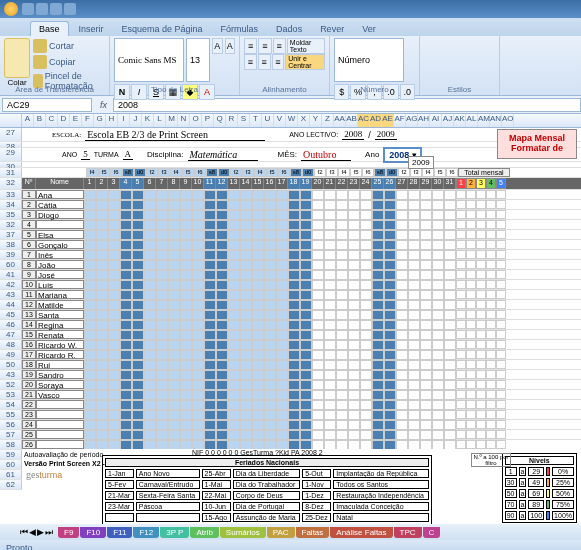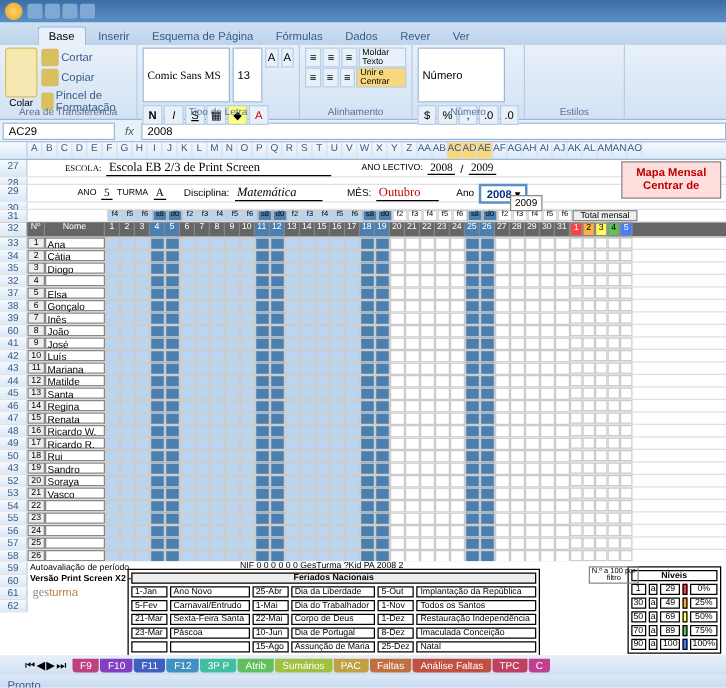--- a/index.html
+++ b/index.html
@@ -232,21 +232,21 @@
     <div style="flex:1;display:flex;align-items:center;padding-left:30px" class="info-row">
       <span class="hdr-label" style="font-size:7px">ESCOLA:</span>
       <span class="info-cell" style="width:180px;font-size:10px">Escola EB 2/3 de Print Screen</span>
       <span style="margin-left:20px;font-size:7px">ANO LECTIVO:</span>
       <span class="info-cell">2008</span>
       <span>/</span>
       <span class="info-cell">2009</span>
     </div>
     <div class="mapa" style="position:absolute;right:4px;top:1px;width:80px;height:30px">
       <div>Mapa Mensal</div>
-        <div>Centrar de</div>
+        <div>Formatar de</div>
     </div>
   </div>
   <div class="row" style="height:6px">
       <div class="rh">28</div>
     </div>
 
   <div class="row" style="height:14px">
       <div class="rh">29</div>
     <div style="flex:1;display:flex;align-items:center;padding-left:40px" class="info-row">
       <span style="font-size:7px">ANO</span>

